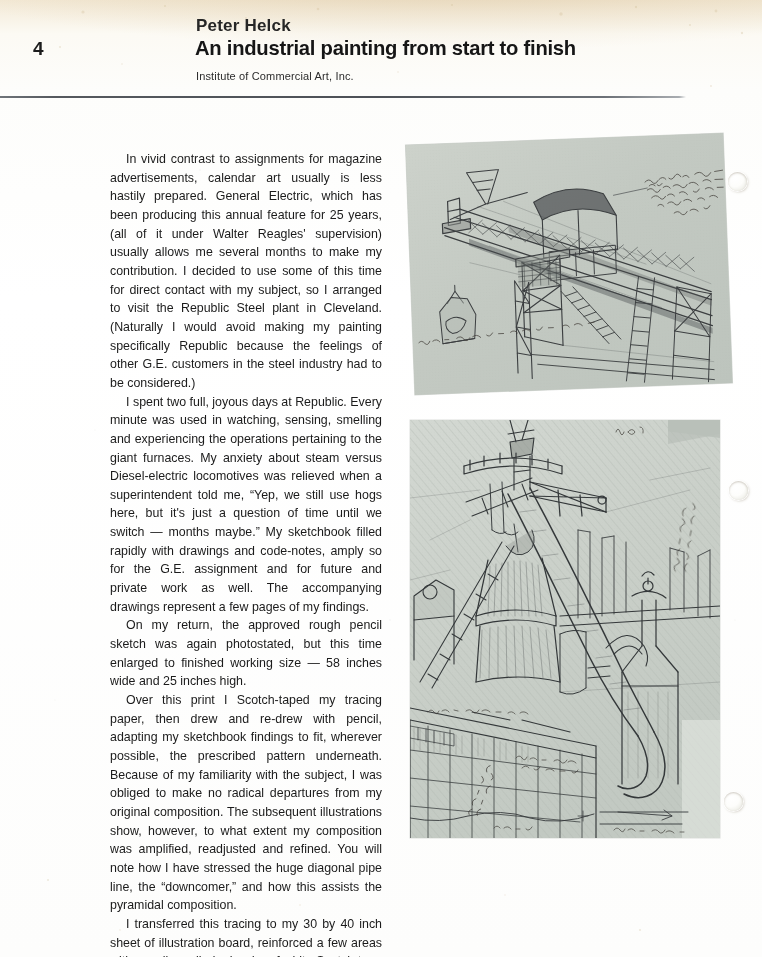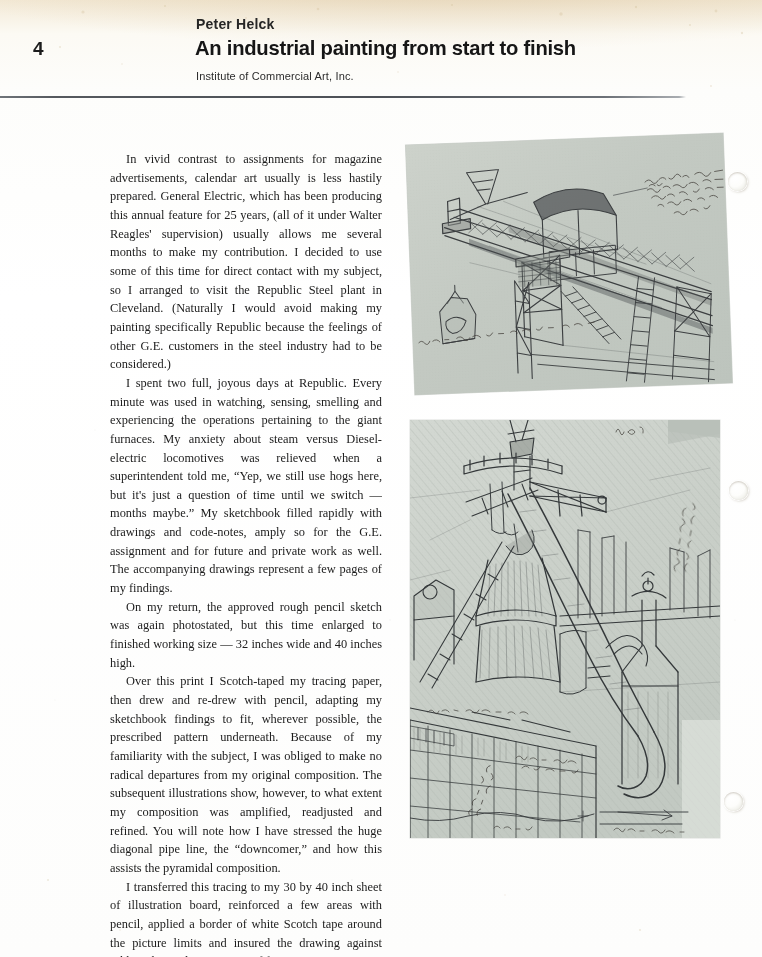--- a/index.html
+++ b/index.html
@@ -40,21 +40,21 @@
     font-family: "Liberation Sans", sans-serif;
     font-weight: bold;
     font-size: 19px;
     color: #1c1c1c;
     letter-spacing: 0;
   }
   #byline {
     position: absolute;
     left: 196px; top: 16px;
     font-family: "Liberation Sans", sans-serif;
-    font-size: 14px;
+    font-size: 17px;
     font-weight: 600;
     color: #262626;
     letter-spacing: .2px;
   }
   #article-title {
     position: absolute;
     left: 195px; top: 36px;
     font-family: "Liberation Sans", sans-serif;
     font-weight: bold;
     font-size: 20.5px;
@@ -82,21 +82,21 @@
   
   #text-column {
     position: absolute;
     left: 110px; top: 150px;
     width: 272px;
   }
   #text-column p {
     margin: 0;
     text-indent: 16px;
     text-align: justify;
-    font-family: Liberation Serif, serif;
+    font-family: Liberation Sans, sans-serif;
     font-size: 12.4px;
     line-height: 18.65px;
     color: #1b1b1b;
     -webkit-font-smoothing: antialiased;
   }
 
   
   .sketch {
     position: absolute;
     box-sizing: border-box;
@@ -190,21 +190,21 @@
     <div id="page-number">4</div>
     <div id="byline">Peter Helck</div>
     <div id="article-title">An industrial painting from start to finish</div>
     <div id="institute">Institute of Commercial Art, Inc.</div>
     <div id="header-rule"></div>
   </div>
 
   <div id="text-column">
     <p>In vivid contrast to assignments for magazine advertisements, calendar art usually is less hastily prepared. General Electric, which has been producing this annual feature for 25 years, (all of it under Walter Reagles' supervision) usually allows me several months to make my contribution. I decided to use some of this time for direct contact with my subject, so I arranged to visit the Republic Steel plant in Cleveland. (Naturally I would avoid making my painting specifically Republic because the feelings of other G.E. customers in the steel industry had to be considered.)</p>
     <p>I spent two full, joyous days at Republic. Every minute was used in watching, sensing, smelling and experiencing the operations pertaining to the giant furnaces. My anxiety about steam versus Diesel-electric locomotives was relieved when a superintendent told me, “Yep, we still use hogs here, but it's just a question of time until we switch — months maybe.” My sketchbook filled rapidly with drawings and code-notes, amply so for the G.E. assignment and for future and private work as well. The accompanying drawings represent a few pages of my findings.</p>
-    <p>On my return, the approved rough pencil sketch was again photostated, but this time enlarged to finished working size — 32 inches wide and 40 inches high.</p>
+    <p>On my return, the approved rough pencil sketch was again photostated, but this time enlarged to finished working size — 58 inches wide and 25 inches high.</p>
     <p>Over this print I Scotch-taped my tracing paper, then drew and re-drew with pencil, adapting my sketchbook findings to fit, wherever possible, the prescribed pattern underneath. Because of my familiarity with the subject, I was obliged to make no radical departures from my original composition. The subsequent illustrations show, however, to what extent my composition was amplified, readjusted and refined. You will note how I have stressed the huge diagonal pipe line, the “downcomer,” and how this assists the pyramidal composition.</p>
     <p>I transferred this tracing to my 30 by 40 inch sheet of illustration board, reinforced a few areas with pencil, applied a border of white Scotch tape around the picture limits and insured the drawing against rubbing by applying a spray of fixative.</p>
   </div>
 
   <div class="sketch" id="sketch-top">
     <svg class="sketch-art" width="318" height="250" viewBox="0 0 318 250">
       <defs>
         <linearGradient id="gTopPaper" x1="0" y1="0" x2="1" y2="1">
           <stop offset="0%" stop-color="#cdd2cb"></stop>
           <stop offset="45%" stop-color="#c3c9c2"></stop>

